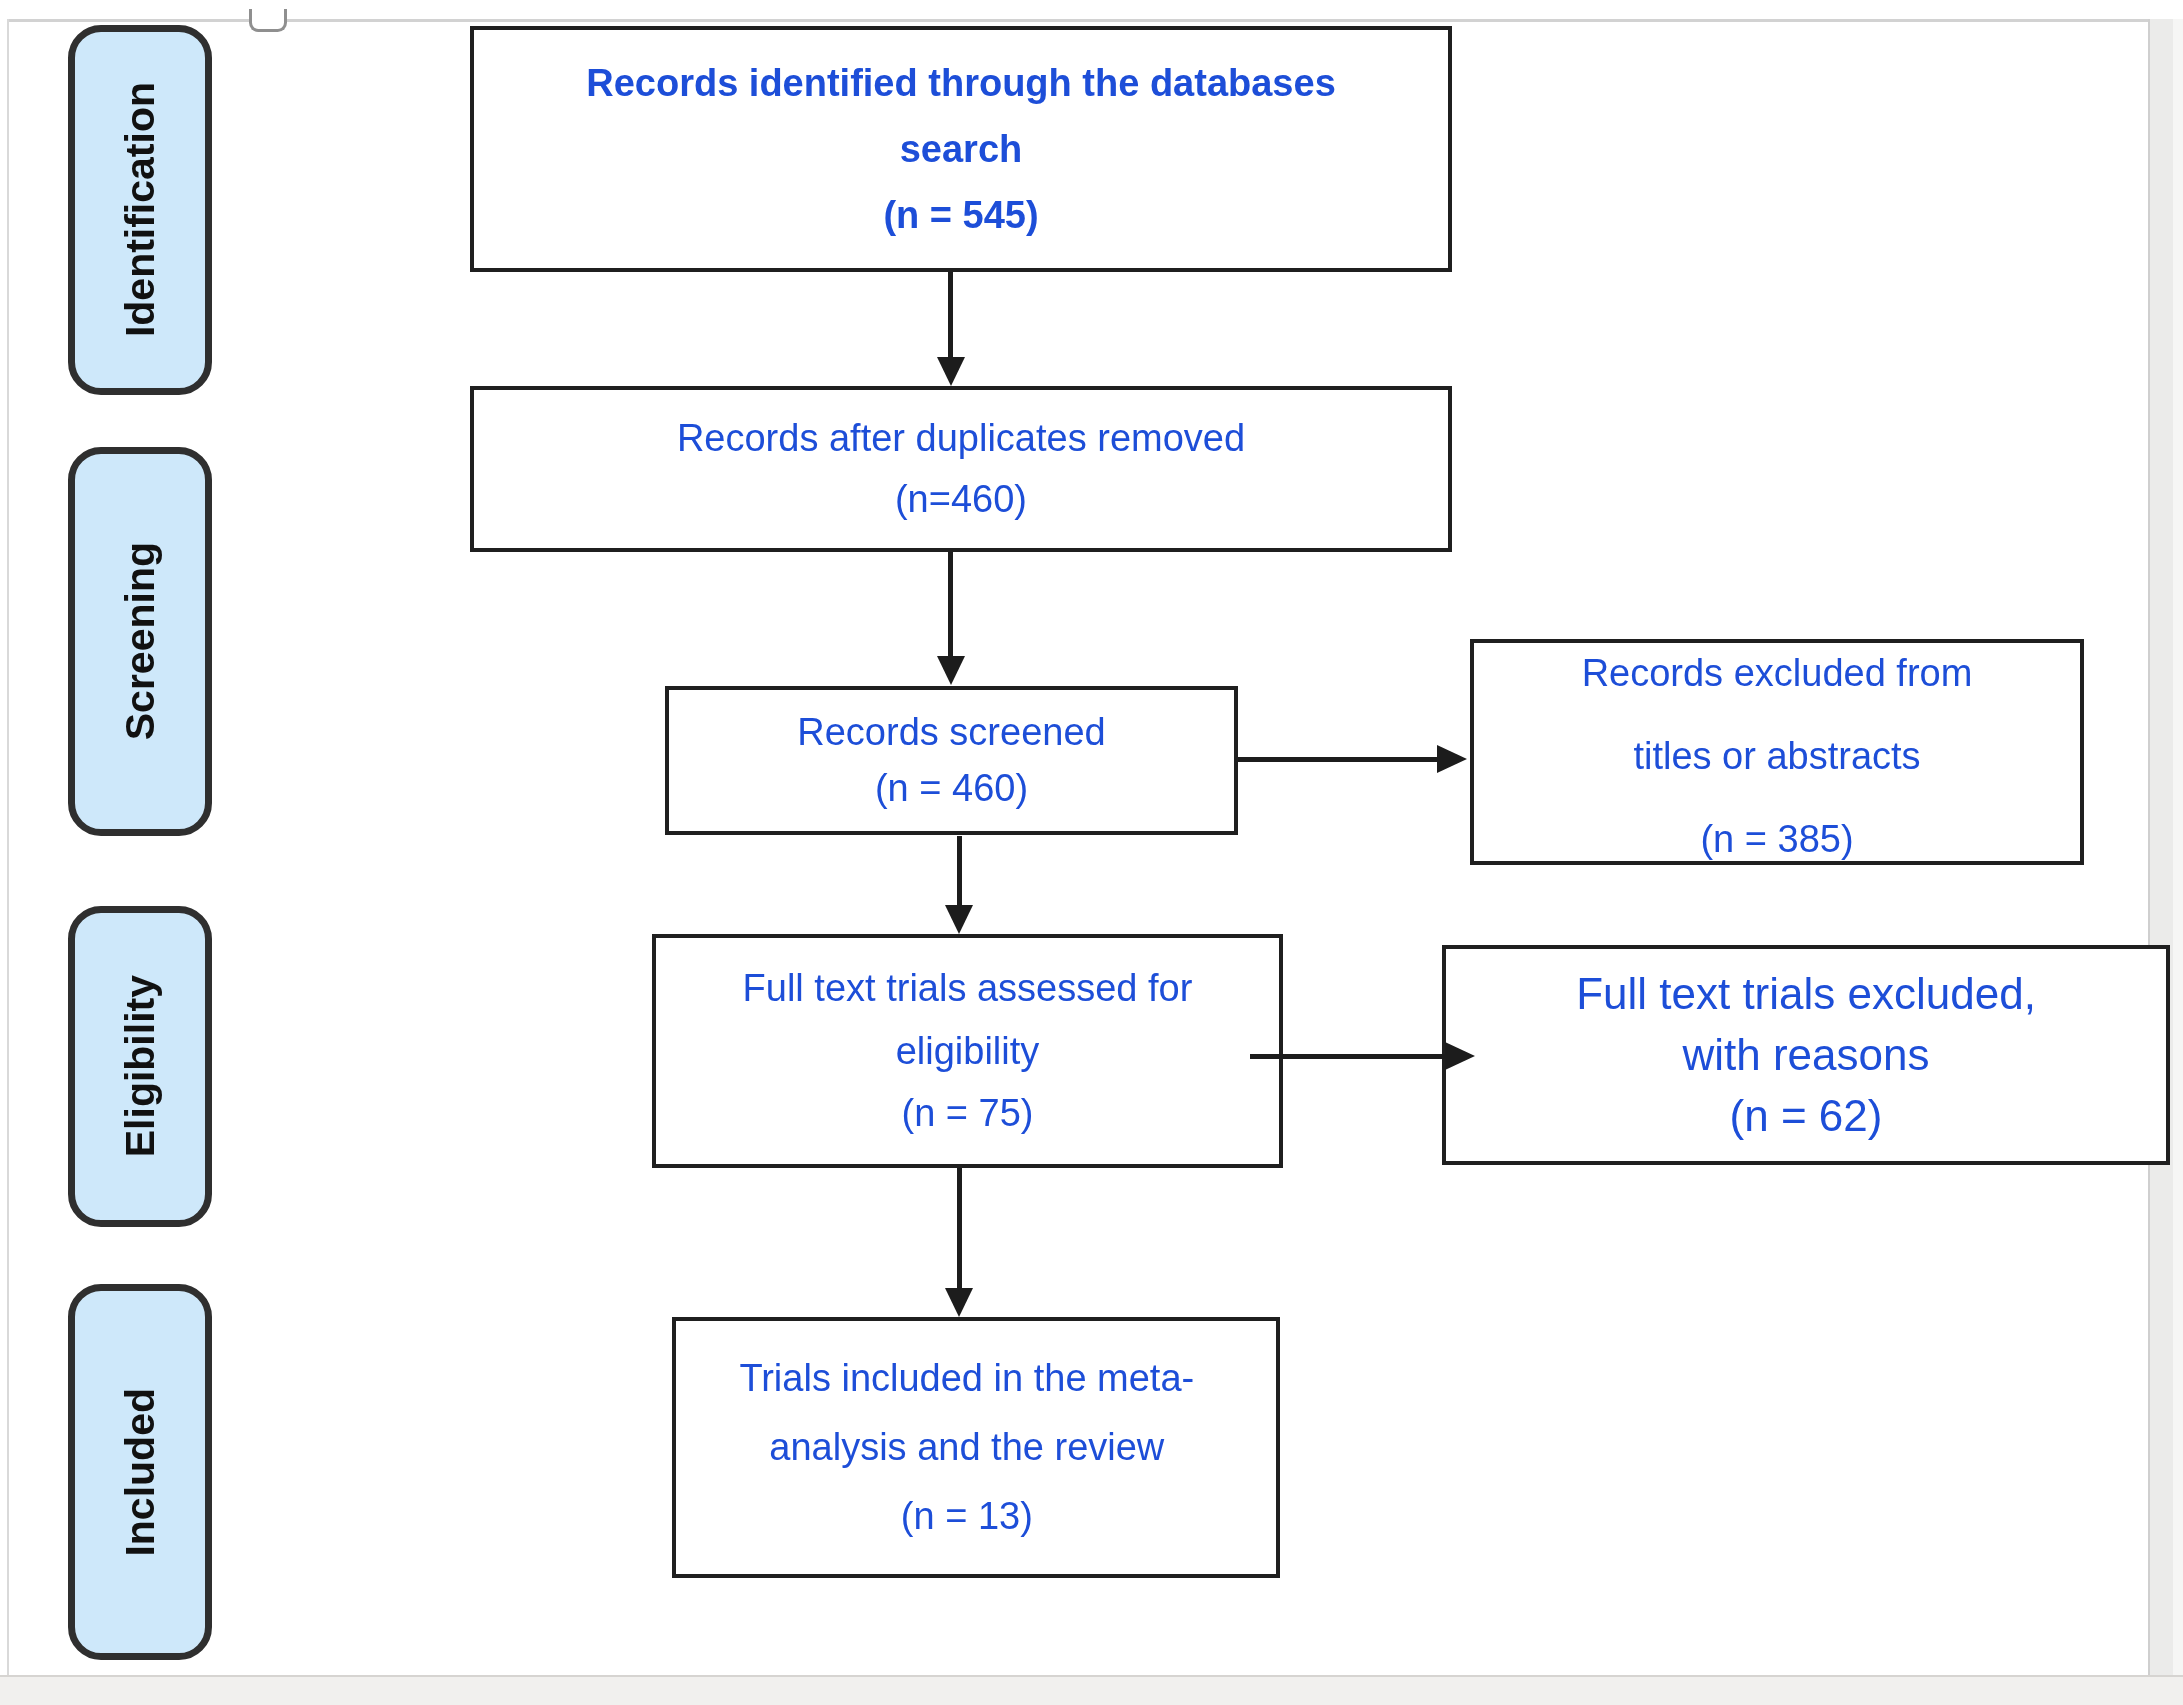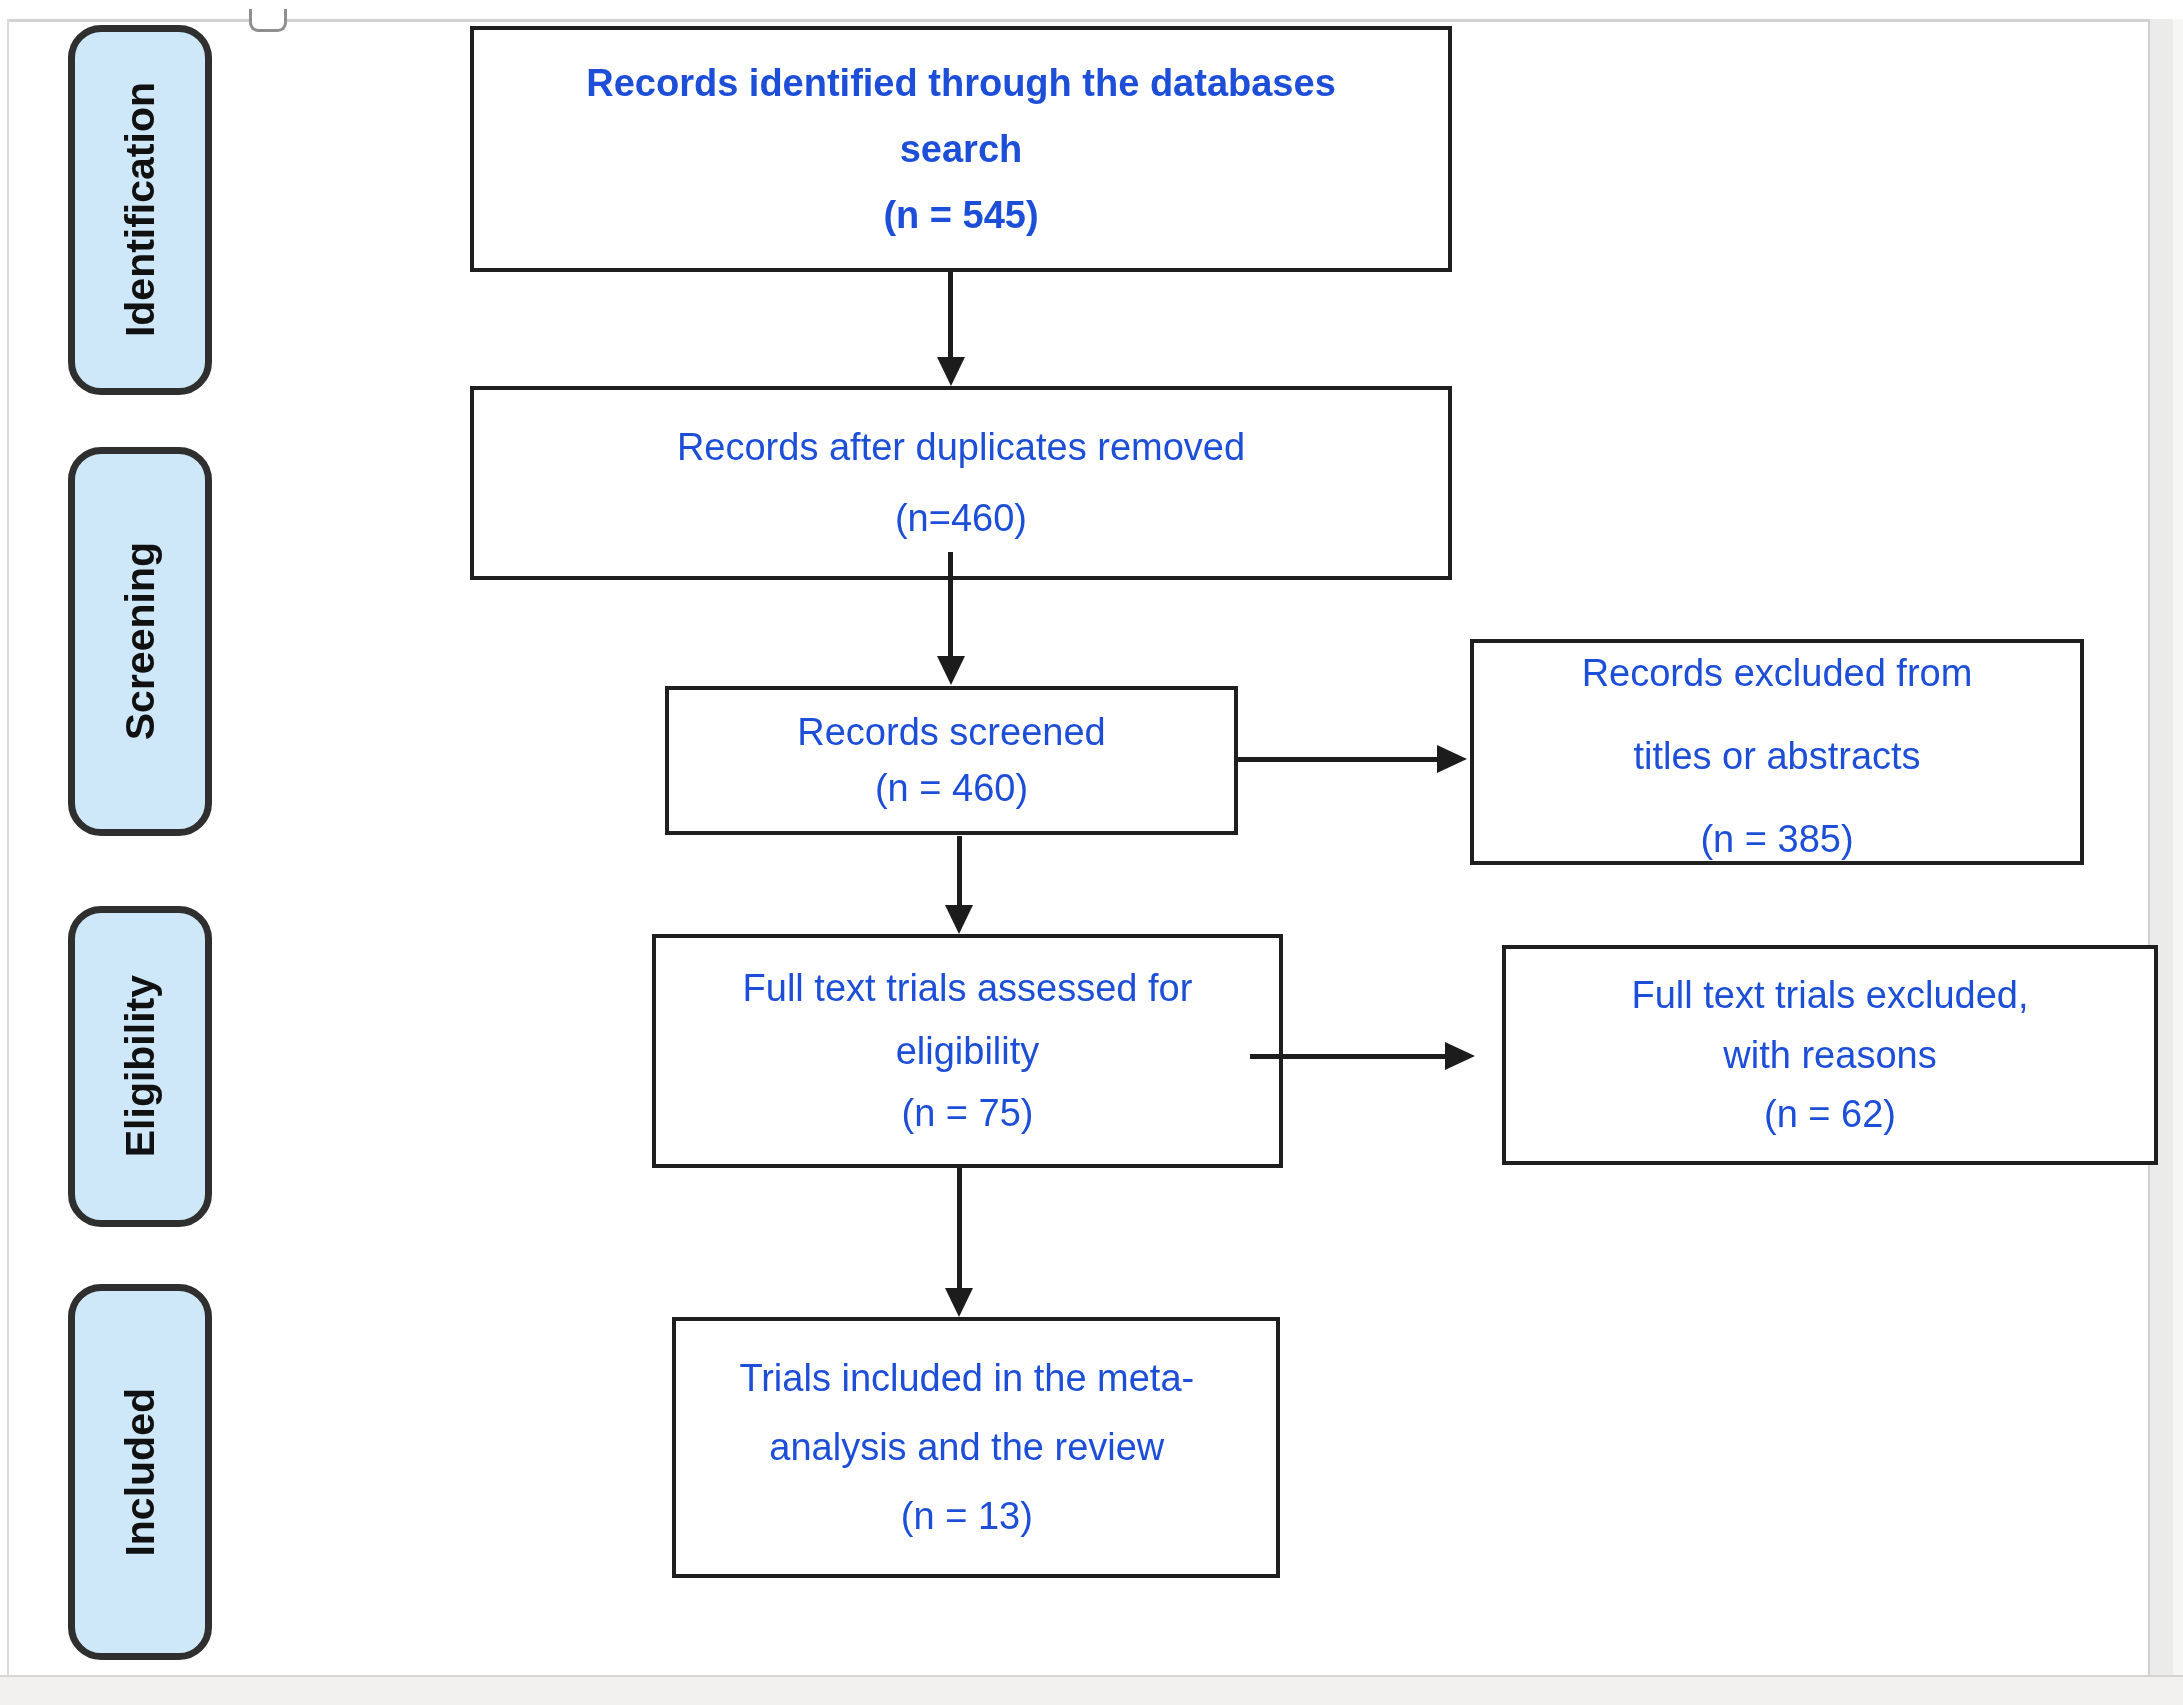--- a/index.html
+++ b/index.html
@@ -28,26 +28,26 @@
   .stage-screening{top:447px;height:389px;}
   .stage-eligibility{top:906px;height:321px;}
   .stage-included{top:1284px;height:376px;}
 
   
   .fbox{position:absolute;background:#ffffff;border:4.6px solid #1f1f1f;box-sizing:border-box;
         display:flex;flex-direction:column;justify-content:space-evenly;align-items:center;
         text-align:center;color:#1d4ed8;font-size:38px;padding:9.2px 26.4px;}
   .fbox .line{white-space:nowrap;}
   .b1{left:470px;top:26.4px;width:982px;height:246px;font-weight:bold;font-size:38px;}
-  .b2{left:470px;top:386px;width:982px;height:194px;}
+  .b2{left:470px;top:386px;width:982px;height:166px;}
   .b3{left:665px;top:686px;width:573px;height:149px;}
   .b4{left:652px;top:934px;width:631px;height:234px;align-items:center;}
   .b5{left:672px;top:1317px;width:608px;height:261px;padding-left:8px;}
   .r1{left:1470px;top:639px;width:614px;height:226px;font-size:38px;gap:40px;}
-  .r2{left:1502px;top:945px;width:656px;height:220px;font-size:38px;}
+  .r2{left:1442px;top:945px;width:728px;height:220px;font-size:44px;}
 
   
   .vline{position:absolute;width:4.6px;background:#1c1c1c;}
   .hline{position:absolute;height:4.6px;background:#1c1c1c;}
   .head-down{position:absolute;width:0;height:0;
              border-left:14px solid transparent;border-right:14px solid transparent;
              border-top:29px solid #1c1c1c;}
   .head-right{position:absolute;width:0;height:0;
               border-top:14px solid transparent;border-bottom:14px solid transparent;
               border-left:30px solid #1c1c1c;}

